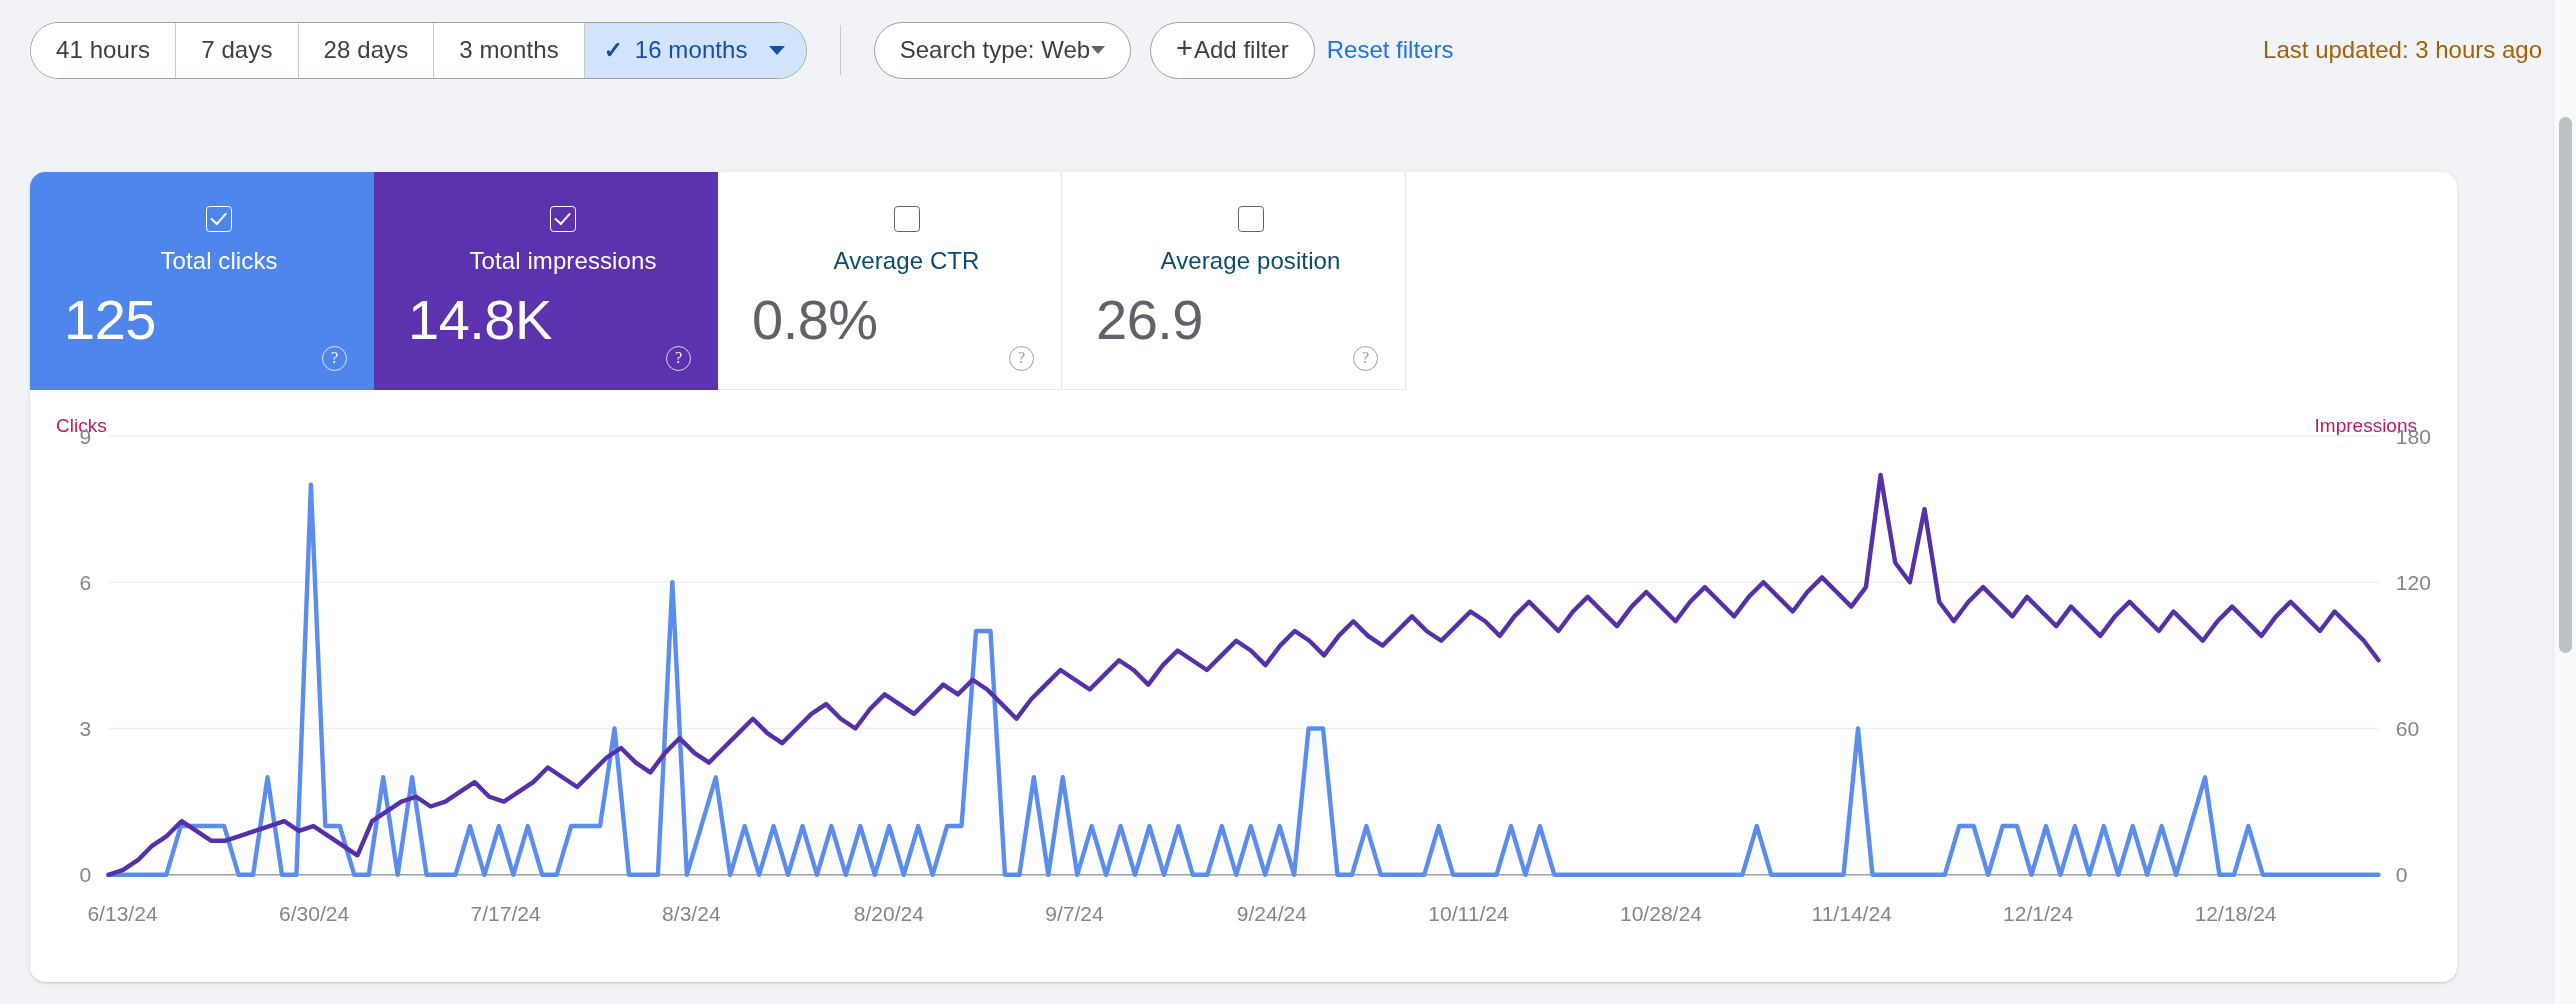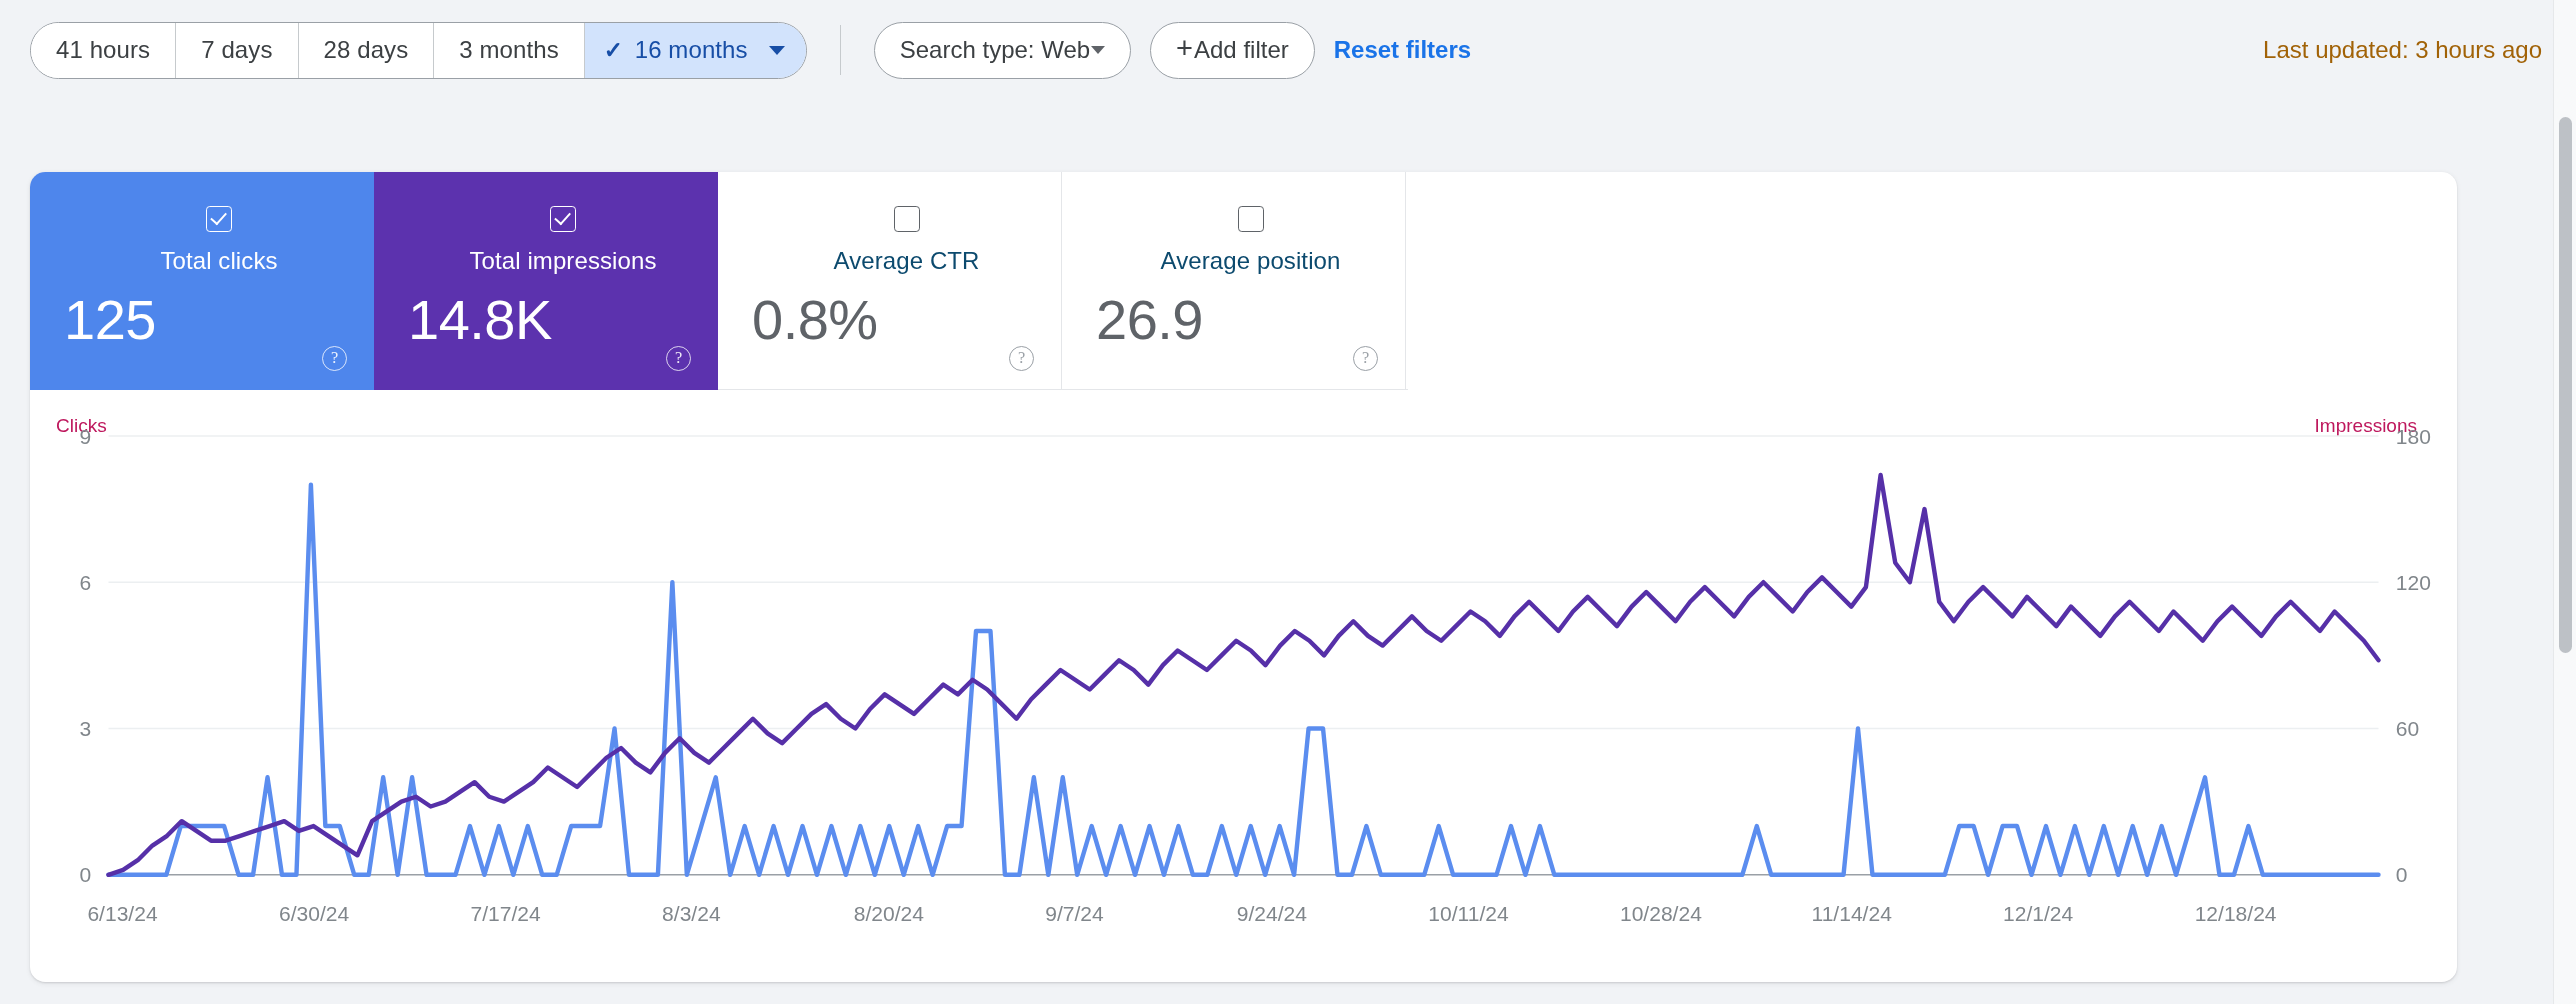--- a/index.html
+++ b/index.html
@@ -121,24 +121,24 @@
     font-size: 29px;
     line-height: 1;
     color: #3c4043;
     font-weight: 400;
     margin-top: -2.9px;
   }
 
   .pill + .pill { margin-left: 19px; }
 
   .reset-link {
-    margin-left: 19px;
+    margin-left: 12px;
     font-size: 24px;
     color: #1a73e8;
-    font-weight: 700;
+    font-weight: 400;
     cursor: pointer;
     white-space: nowrap;
   }
 
   .last-updated {
     margin-left: auto;
     font-size: 24px;
     color: #a16207;
     white-space: nowrap;
   }

